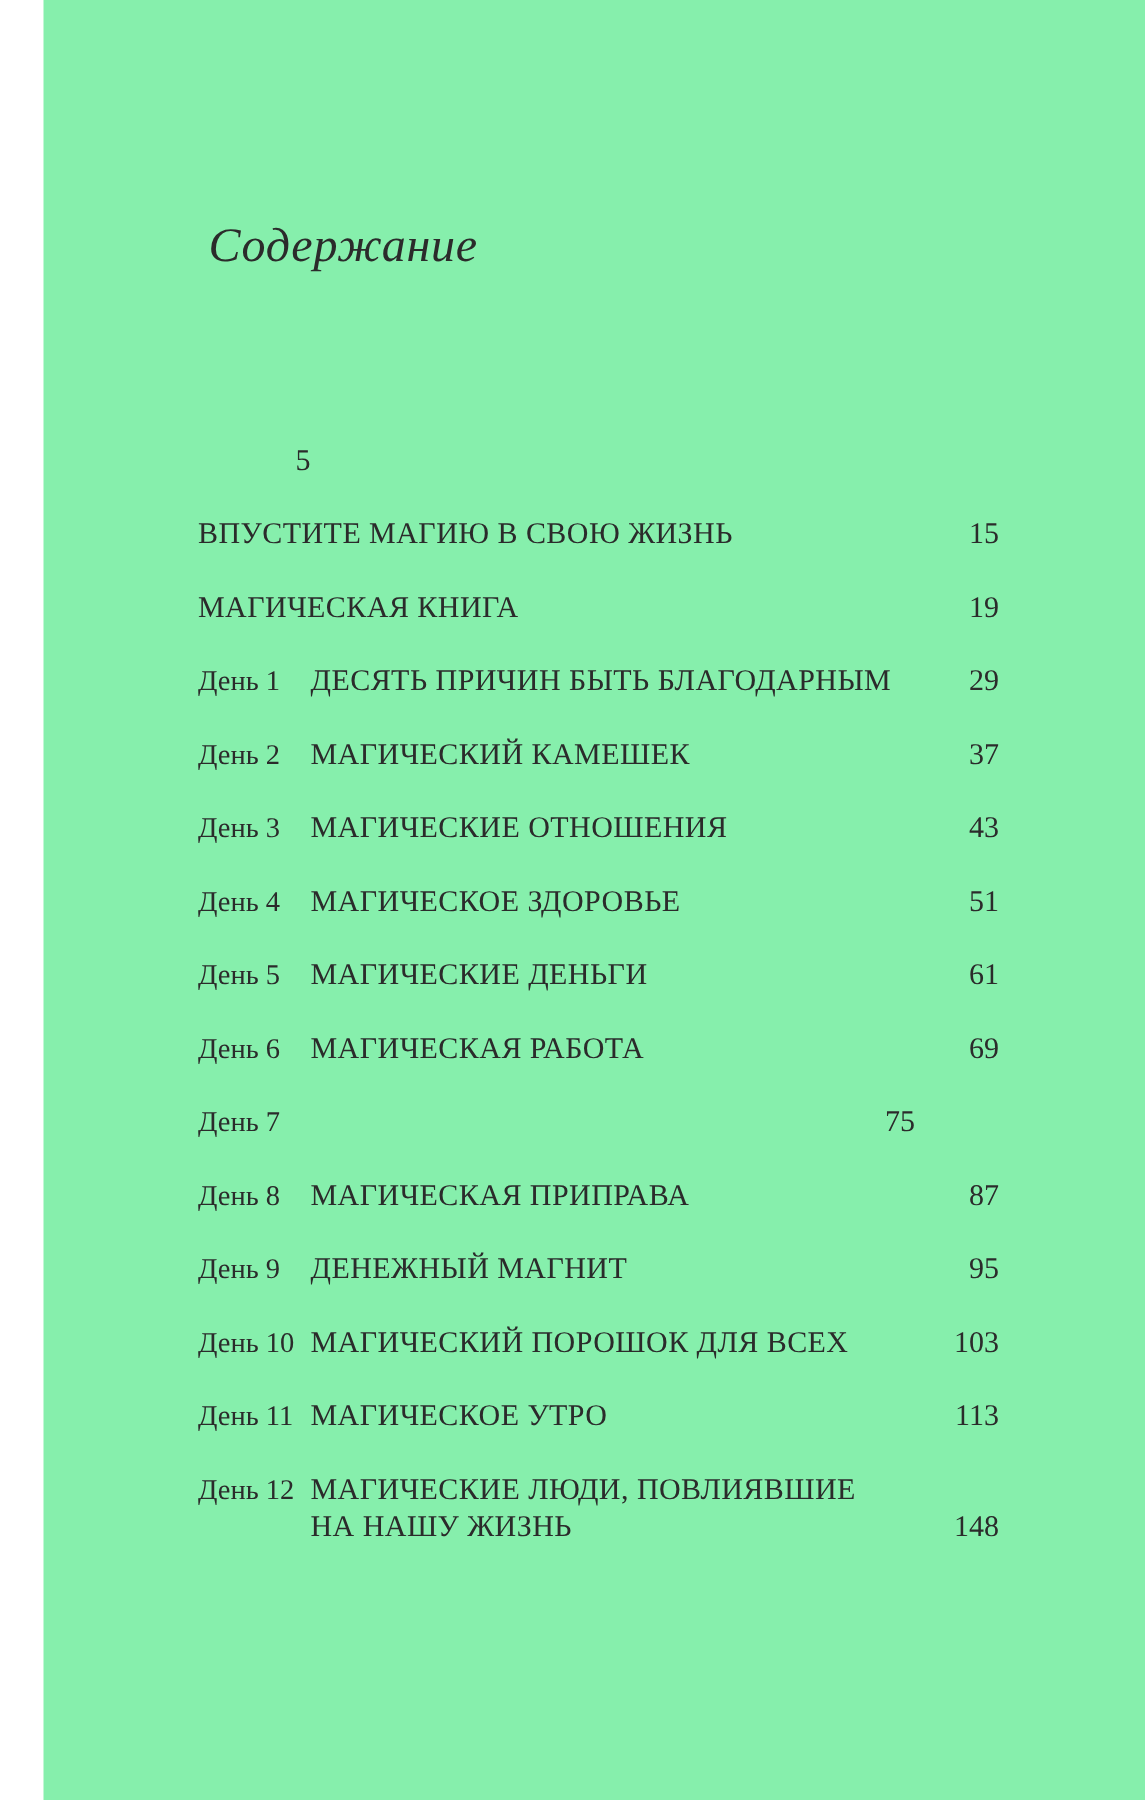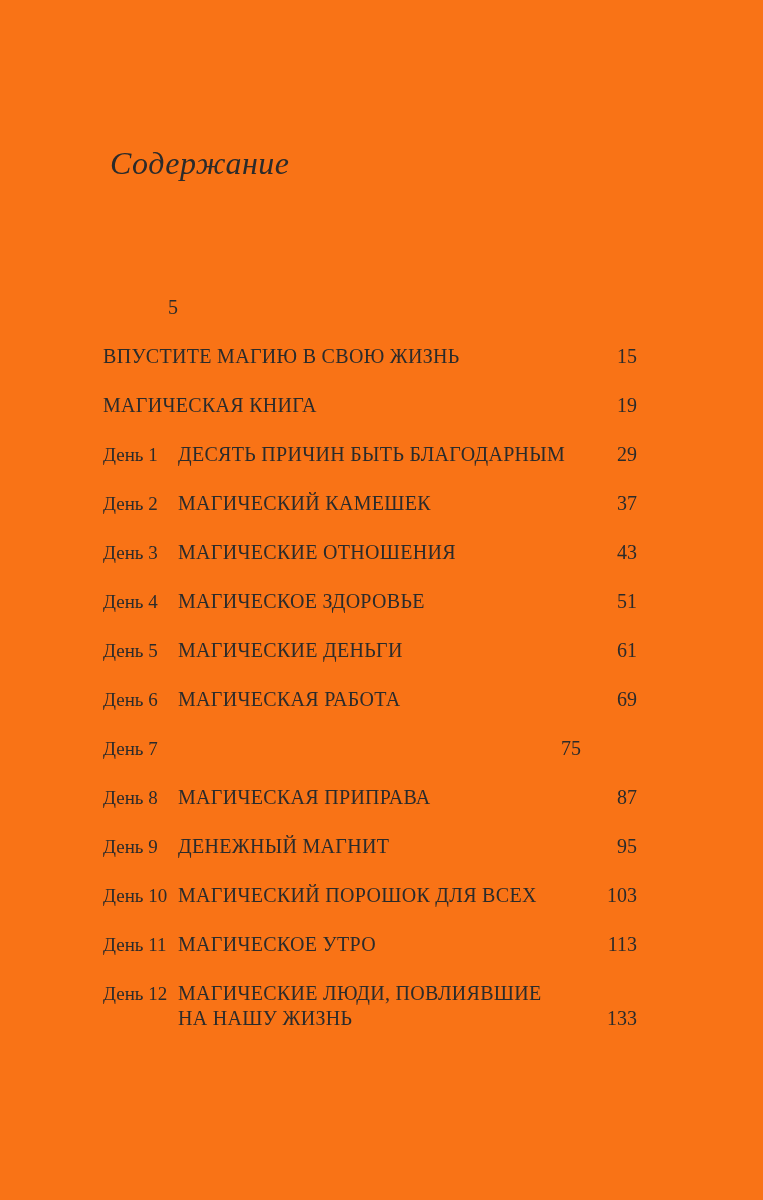--- a/index.html
+++ b/index.html
@@ -11,21 +11,22 @@
     height: 1200px;
     background: #ffffff;
     font-family: "Liberation Serif", serif;
     color: #2b2b2b;
     position: relative;
     overflow: hidden;
   }
   .page {
     position: absolute;
     inset: 0;
-    background: #f97316;
+    background: #86efac;
+    margin-left: 29px;
   }
   .doc-title {
     position: absolute;
     left: 110px;
     top: 144px;
     font-style: italic;
     font-size: 32px;
     line-height: 1.2;
     letter-spacing: 0.5px;
   }
@@ -189,16 +190,16 @@
     </span>
     <span class="pagenum">113</span>
   </div>
 
   <div class="row">
     <span class="day">День 12</span>
     <span class="titleblock">
       <span class="line1">МАГИЧЕСКИЕ ЛЮДИ, ПОВЛИЯВШИЕ</span>
       <span class="line2">НА НАШУ ЖИЗНЬ</span>
     </span>
-    <span class="pagenum">133</span>
+    <span class="pagenum">148</span>
   </div>
 </div>
 </div>
 
 </body></html>

